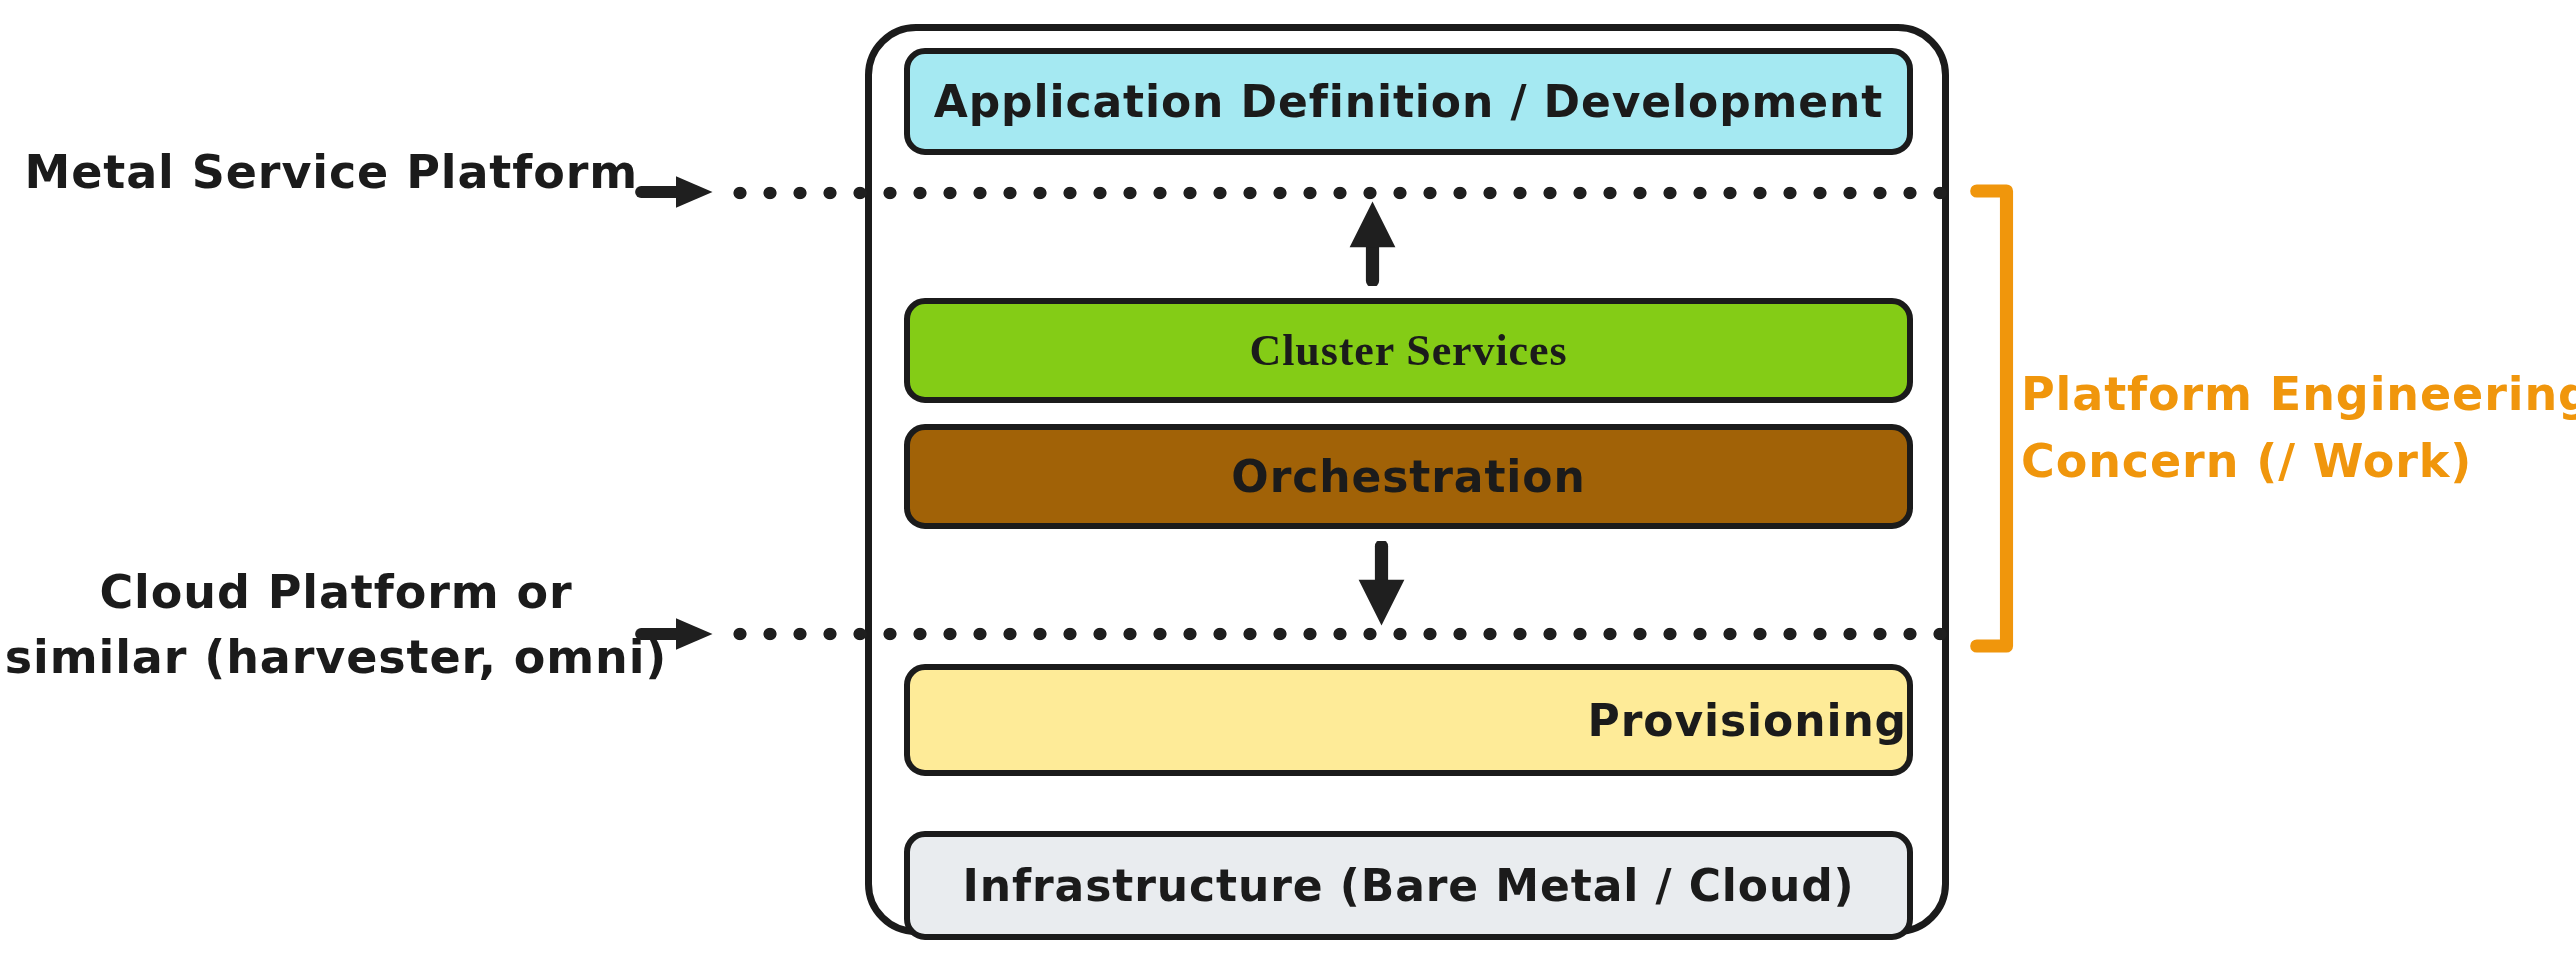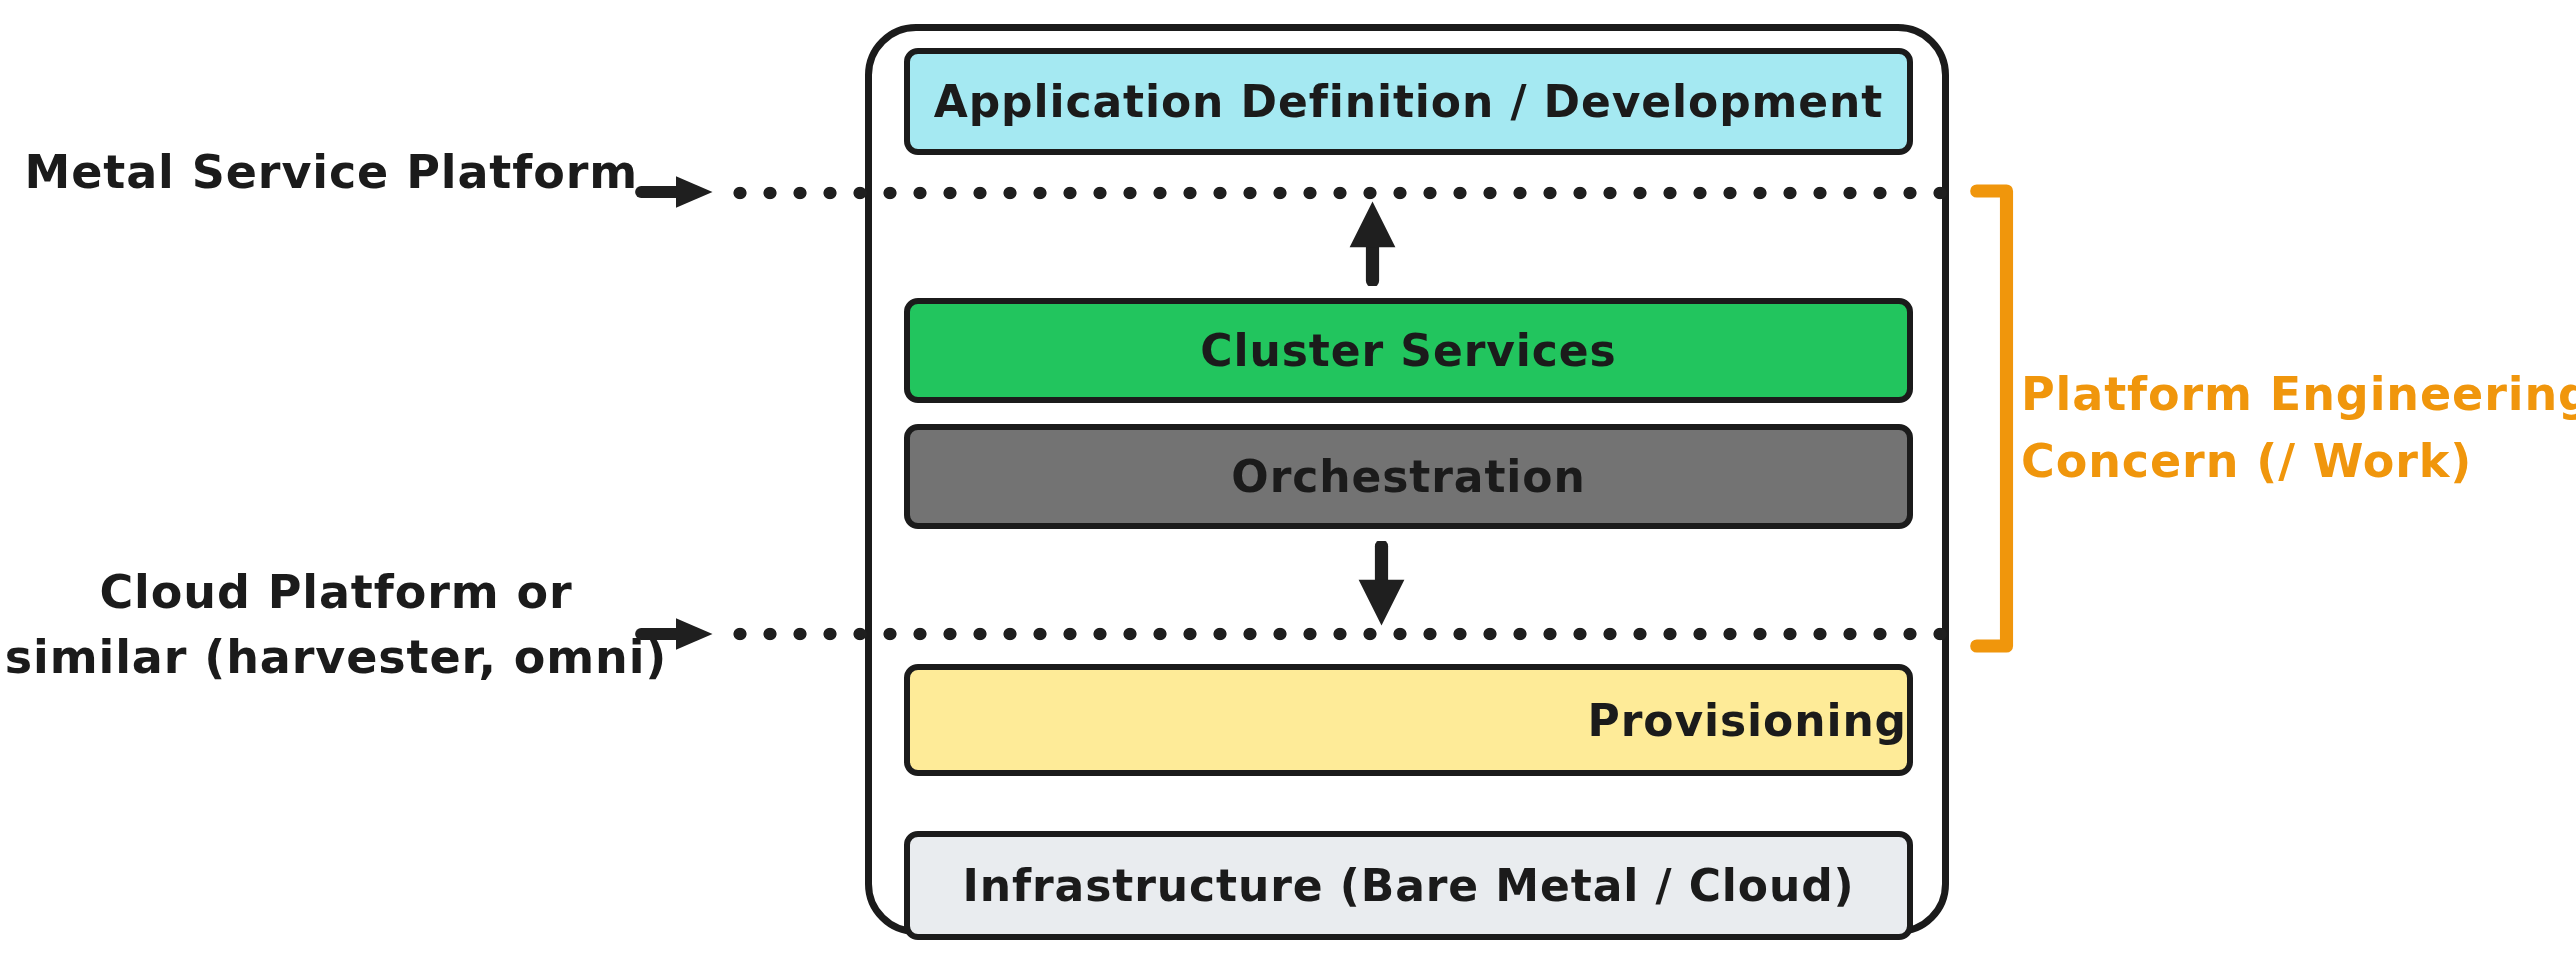--- a/index.html
+++ b/index.html
@@ -24,21 +24,21 @@
     background: #ffffff;
   }
 
   
   .layer {
     position: absolute;
     left: 904px;
     width: 1009px;
     box-sizing: border-box;
     border: 6.1px solid #1b1b1b;
-    border-radius: 14px;
+    border-radius: 21px;
     display: flex;
     align-items: center;
     justify-content: center;
     font-size: 44px;
     font-weight: 700;
     letter-spacing: 0.9px;
     white-space: nowrap;
   }
   .layer-app            { top: 48px;  height: 107px; background: #a5e9f2; }
   .layer-cluster        { top: 298px; height: 105px; background: #fdcaca; }
@@ -91,25 +91,25 @@
 <body>
 
 <div id="stage">
 
   <div class="outer-container"></div>
 
   <div class="layer layer-app" style="background: rgb(165, 233, 242);">
     <span>Application Definition / Development</span>
   </div>
 
-  <div class="layer layer-cluster" style="background: #22c55e;">
+  <div class="layer layer-cluster" style="background: #84cc16; font-family: Liberation Serif, serif;">
     <span>Cluster Services</span>
   </div>
 
-  <div class="layer layer-orchestration" style="background: #737373;">
+  <div class="layer layer-orchestration" style="background: #a16207;">
     <span>Orchestration</span>
   </div>
 
   <div class="layer layer-provisioning" style="background: rgb(254, 235, 152);">
     <span>Provisioning</span>
   </div>
 
   <div class="layer layer-infrastructure" style="background: rgb(233, 236, 239);">
     <span>Infrastructure (Bare Metal / Cloud)</span>
   </div>

